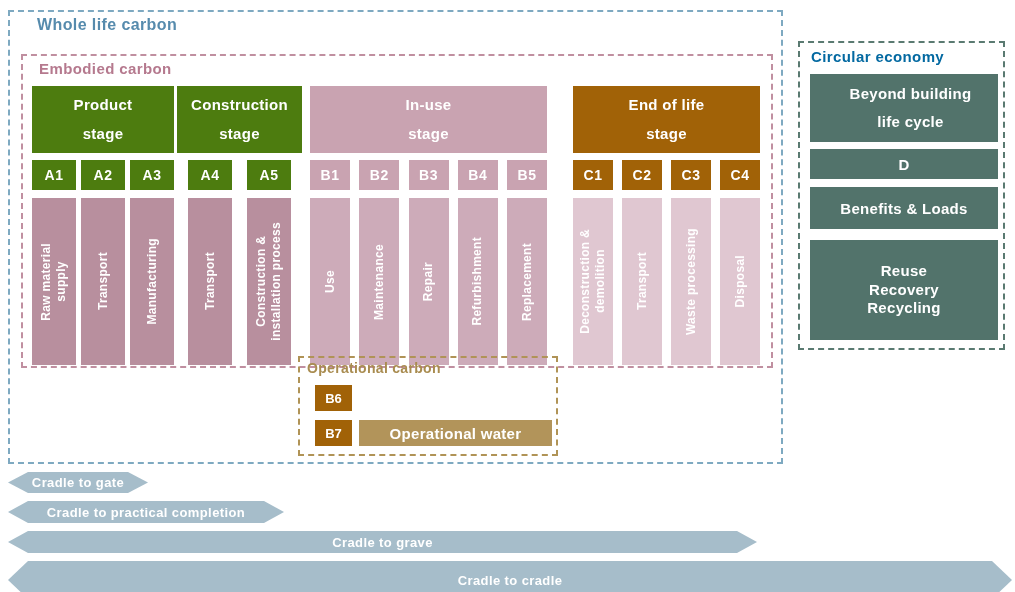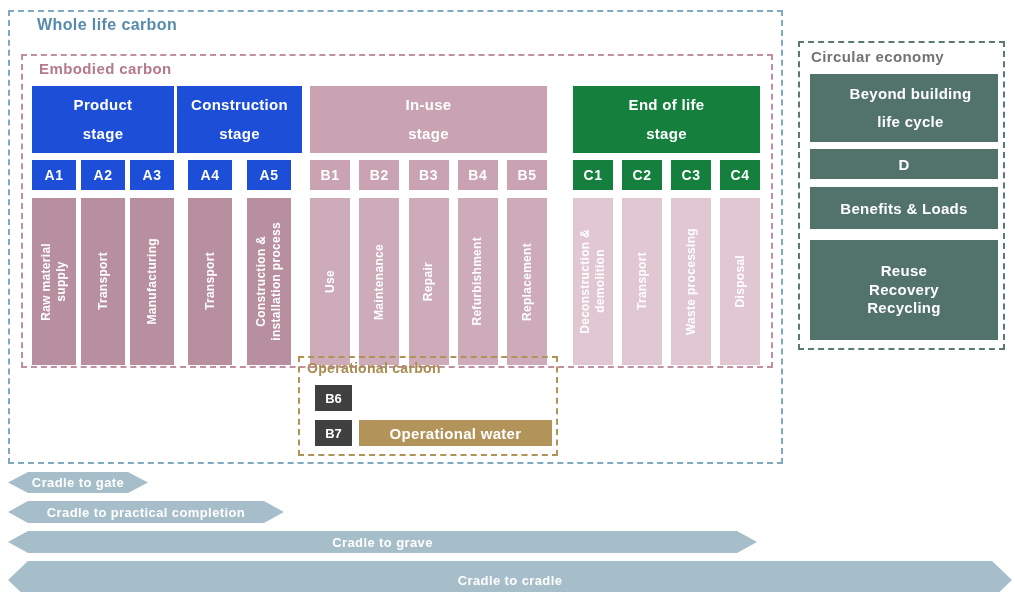--- a/index.html
+++ b/index.html
@@ -9,21 +9,21 @@
   
   .frame { position:absolute; border:2px dashed; background:transparent; }
   #whole-life-frame   { left:8px;   top:10px;  width:775px; height:454px; border-color:#7ea9c1; }
   #embodied-frame     { left:21px;  top:54px;  width:752px; height:314px; border-color:#c08fa0; }
   #circular-frame     { left:798px; top:41px;  width:207px; height:309px; border-color:#5a7a71; }
   #operational-frame  { left:298px; top:356px; width:260px; height:100px; border-color:#b09356; }
 
   .frame-title { position:absolute; white-space:nowrap; }
   #whole-life-title  { left:27px; top:4px;  font-size:16px; color:#568bad; letter-spacing:.4px; }
   #embodied-title    { left:16px; top:4px;  font-size:15px; color:#b5798e; letter-spacing:.4px; }
-  #circular-title    { left:11px; top:5px;  font-size:15px; color:#737373; letter-spacing:.4px; }
+  #circular-title    { left:11px; top:5px;  font-size:15px; color:#0369a1; letter-spacing:.4px; }
   #operational-title { left:7px;  top:2px;  font-size:14px; color:#a98c50; letter-spacing:.3px; }
 
   
   .group { position:absolute; top:30px; }
   #group-product      { left:9px;   width:142px; }
   #group-construction { left:154px; width:125px; }
   #group-in-use       { left:287px; width:237px; }
   #group-end-of-life  { left:550px; width:187px; }
 
   .ghead { height:67px; display:flex; align-items:center; justify-content:center; text-align:center;
@@ -31,37 +31,37 @@
   .codes { display:flex; justify-content:space-between; margin-top:7px; }
   #group-construction .codes, #group-construction .cols { justify-content:center; gap:15px; }
   .code  { height:30px; display:flex; align-items:center; justify-content:center;
            color:#fff; font-size:14px; letter-spacing:.5px; }
   .cols  { display:flex; justify-content:space-between; margin-top:8px; }
   .vcol  { height:167px; display:flex; align-items:center; justify-content:center; }
   .vcol span { writing-mode:vertical-rl; transform:rotate(180deg); text-align:center;
                color:#fff; font-size:12px; line-height:1.25; white-space:pre-line; letter-spacing:.3px; }
   .w44 { width:44px; } .w40 { width:40px; }
 
-  .fill-a { background:#1d4ed8; } .col-a { background:#b88f9e; }
+  .fill-a { background:#4d7c0f; } .col-a { background:#b88f9e; }
   .fill-b { background:#c9a3b1; } .col-b { background:#cdabb9; }
-  .fill-c { background:#15803d; } .col-c { background:#e0c7d1; }
+  .fill-c { background:#a16207; } .col-c { background:#e0c7d1; }
 
   
   .ce-box { position:absolute; left:10px; right:5px; background:#52736b; color:#fff;
             display:flex; align-items:center; justify-content:center; text-align:center;
             font-size:15px; letter-spacing:.3px; white-space:pre-line; }
   #ce-beyond   { top:31px;  height:68px;  line-height:1.85;padding-left:13px; }
   #ce-d        { top:106px; height:30px; }
   #ce-benefits { top:144px; height:42px; }
   #ce-reuse    { top:197px; height:100px; line-height:1.25; }
 
   
   .op-row { position:absolute; left:15px; right:4px; height:26px; display:flex; }
   #op-row-1 { top:27px; } #op-row-2 { top:62px; }
-  .op-code  { width:37px; background:#404040; color:#fff; font-size:13px;
+  .op-code  { width:37px; background:#a16207; color:#fff; font-size:13px;
               display:flex; align-items:center; justify-content:center; }
   .op-label { flex:1; margin-left:7px; background:#b2945a; color:#fff; font-size:15px;
               display:flex; align-items:center; justify-content:center; letter-spacing:.3px; }
 
   
   .arrow { position:absolute; left:8px; background:#a6bdca; color:#fff;
            display:flex; align-items:center; justify-content:center;
            font-size:13px; letter-spacing:.4px;
            clip-path:polygon(20px 0%, calc(100% - 20px) 0%, 100% 50%,
                              calc(100% - 20px) 100%, 20px 100%, 0% 50%); }

